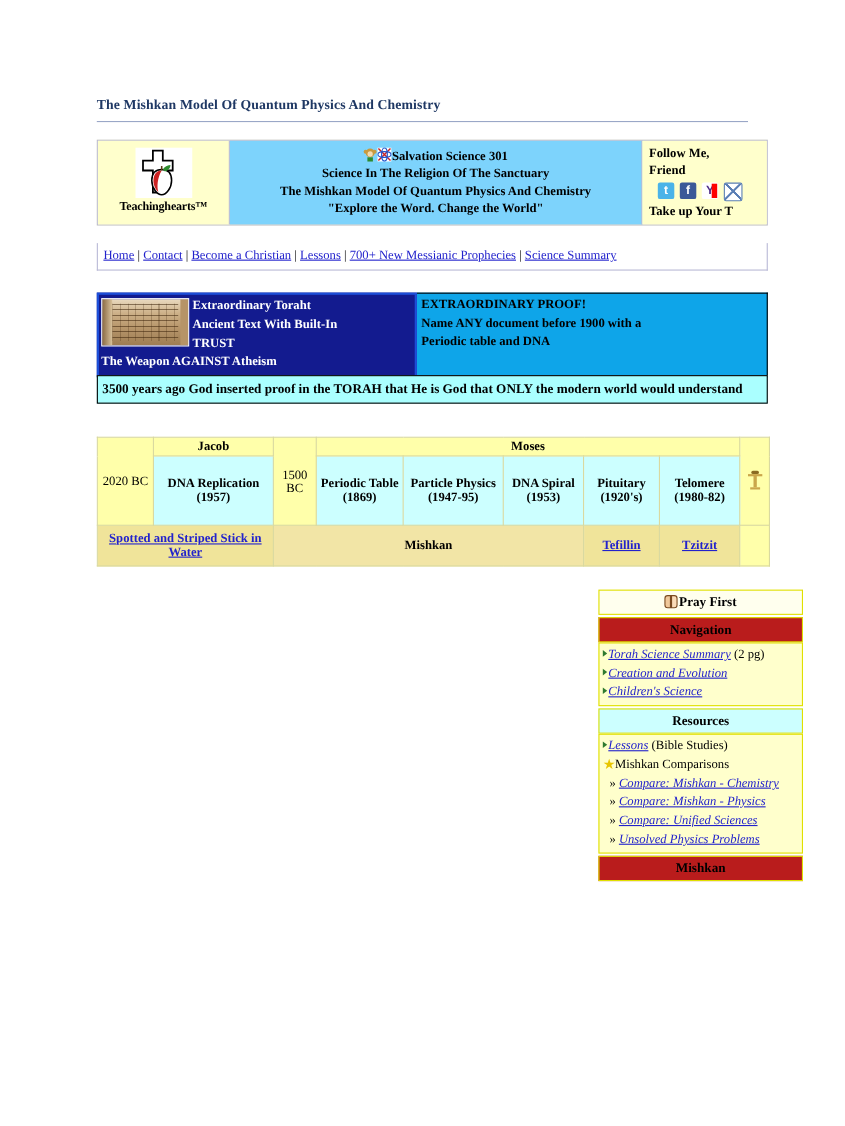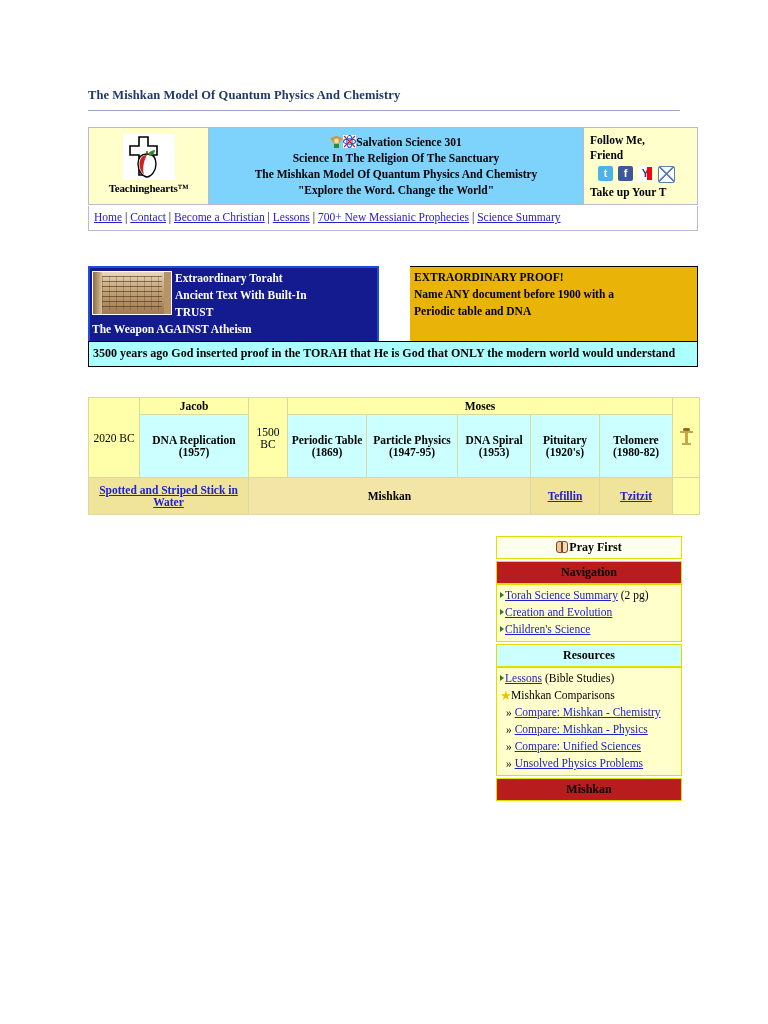--- a/index.html
+++ b/index.html
@@ -122,21 +122,21 @@
     content: ""; position: absolute; left: 0; top: 0; width: 100%; height: 100%;
     background:
       linear-gradient(to bottom right, transparent 43%, #5b7fb5 44%, #5b7fb5 52%, transparent 53%),
       linear-gradient(to bottom left, transparent 43%, #5b7fb5 44%, #5b7fb5 52%, transparent 53%);
   }
 
   
   #navbar {
     position: absolute;
     left: 88px;
-    top: 206px;
+    top: 221px;
     width: 610px;
     box-sizing: border-box;
     border: 1px solid #b9b9d6;
     border-top: none;
     background: #ffffff;
     padding: 3px 5px 4px 5px;
     font-size: 11.5px;
     line-height: 17px;
   }
   #navbar a {
@@ -188,29 +188,28 @@
   }
   .scroll-img:after {
     content: "";
     position: absolute; left: 0; top: 0; bottom: 0; width: 9px;
     background: linear-gradient(to right, #8a6a44, #d8c19b);
     box-shadow: 71px 0 0 0 #b69467;
   }
   .promo-yellow {
     flex: 1;
     box-sizing: border-box;
-    background: #eab308;
+    background: #0ea5e9;
     color: #000;
     border: 1px solid #000;
     border-left: none;
     padding: 2px 4px 3px 4px;
     font-size: 11.5px;
     font-weight: bold;
     line-height: 17px;
-    margin-left: 31px;
   }
 
   
   #cyanbar {
     position: absolute;
     left: 88px;
     top: 341px;
     width: 610px;
     box-sizing: border-box;
     background: #aaffff;
@@ -260,20 +259,21 @@
     left: 496px;
     top: 536px;
     width: 186px;
     font-size: 11.5px;
     font-family: "Liberation Serif", serif;
   }
   .sb-box {
     border: 1px solid #e0e000;
     box-sizing: border-box;
     width: 186px;
+    margin-left: 48px;
   }
   .sb-pray {
     background: #ffffee;
     text-align: center;
     font-weight: bold;
     font-size: 12px;
     padding: 3px 2px 3px 2px;
   }
   .hands {
     display: inline-block;
@@ -300,21 +300,21 @@
     font-size: 12px;
     padding: 3px 2px;
   }
   .sb-head.lav { background: #b91c1c; }
   .sb-head.cyan { background: #ccffff; }
   .sb-body {
     background: #ffffcc;
     padding: 2px 3px 3px 3px;
     line-height: 17px;
   }
-  .sb-body a { color: #2222cc; text-decoration: underline; }
+  .sb-body a { color: #2222cc; text-decoration: underline; font-style: italic; }
   .bullet {
     display: inline-block;
     width: 0; height: 0;
     border-left: 4px solid #2f7a2f;
     border-top: 3px solid transparent;
     border-bottom: 3px solid transparent;
     margin-right: 1px;
     vertical-align: 1px;
   }
   .star {

